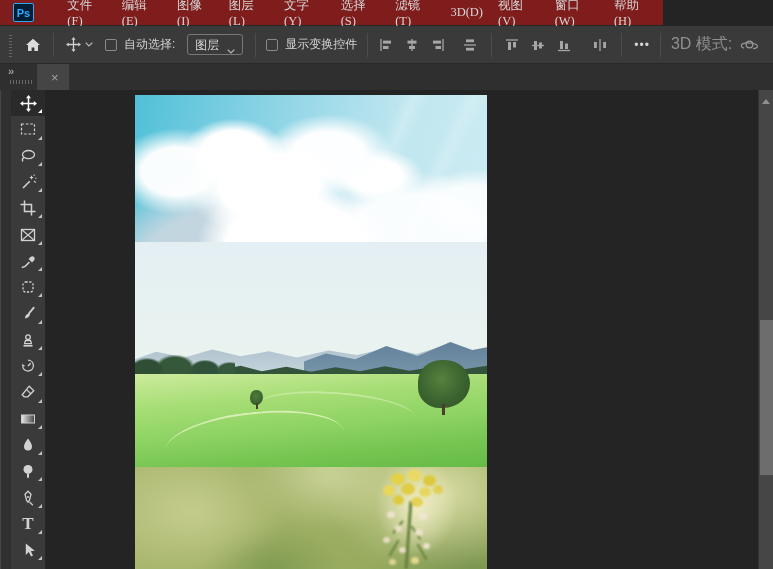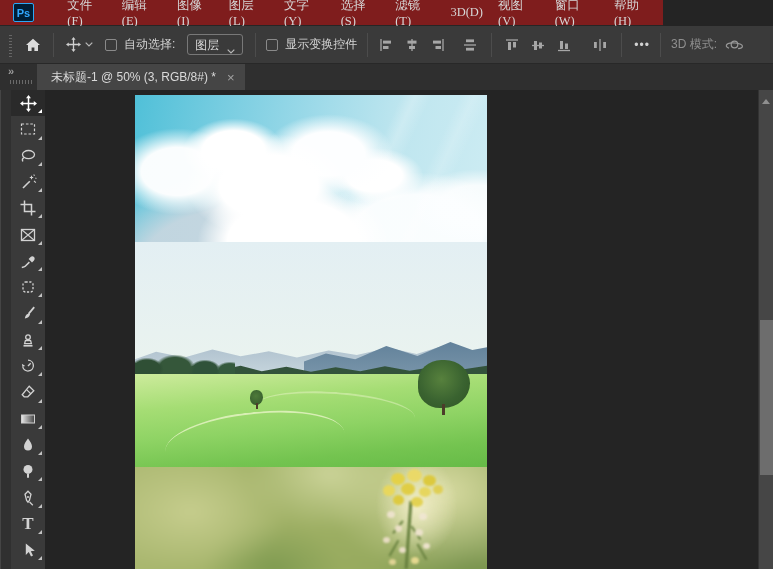--- a/index.html
+++ b/index.html
@@ -21,21 +21,21 @@
   .optionsbar{position:absolute;left:0;top:26px;width:773px;height:38px;background:#3a3a3a;
     border-bottom:1px solid #282828;display:flex;align-items:center;}
   .grip-v{width:3px;height:24px;margin-left:9px;
     background:repeating-linear-gradient(0deg,#666 0 1px,transparent 1px 3px);}
   .ob-sep{width:1px;height:24px;background:#4c4c4c;}
   .ob-icon{display:flex;align-items:center;justify-content:center;}
   .checkbox{width:12px;height:12px;border:1px solid #8a8a8a;border-radius:2px;background:transparent;}
   .ob-label{font-size:12px;color:#d2d2d2;white-space:nowrap;}
   .dropdown{height:21px;border:1px solid #787878;border-radius:3px;display:flex;align-items:center;
     padding:0 7px;gap:8px;font-size:12px;color:#d8d8d8;}
-  .ob-disabled{color:#8f8f8f;font-size:12px;white-space:nowrap;}
+  .ob-disabled{color:#8f8f8f;font-size:16px;white-space:nowrap;}
   
   .tabbar{position:absolute;left:0;top:64px;width:773px;height:26px;background:#2f2f2f;}
   .tools-header{position:absolute;left:0;top:0;width:37px;height:26px;}
   .expand-glyph{position:absolute;left:8px;top:1px;font-size:11px;font-weight:bold;color:#9c9c9c;letter-spacing:-1px;}
   .grip-h{position:absolute;left:10px;top:16px;width:22px;height:4px;
     background:repeating-linear-gradient(90deg,#6a6a6a 0 1px,transparent 1px 3px);}
   .doc-tab{position:absolute;left:37px;top:0;height:26px;background:#454545;display:flex;
     align-items:center;padding:0 10px 0 14px;gap:11px;}
   .doc-tab .title{font-size:12px;color:#dadada;white-space:nowrap;}
   .doc-tab .close{font-size:13px;color:#a2a2a2;line-height:1;}
@@ -235,21 +235,20 @@
     </svg>
   </div>
 </div>
 
 <div class="tabbar">
   <div class="tools-header">
     <span class="expand-glyph">»</span>
     <div class="grip-h"></div>
   </div>
   <div class="doc-tab">
-    <span class="title">未标题-1 @ 50% (3, RGB/8#) *</span>
     <span class="close">×</span>
   </div>
 </div>
 
 <div class="leftcol">
   <div class="toolstrip">
     <div class="tool selected">
       <svg width="17" height="17" viewBox="0 0 18 18">
         <path d="M9 2.5v13M2.5 9h13" stroke="#fff" stroke-width="1.6" fill="none"></path>
         <path d="M9 0l2.6 3.4H6.4zM9 18l2.6-3.4H6.4zM0 9l3.4-2.6v5.2zM18 9l-3.4-2.6v5.2z" fill="#fff"></path>

